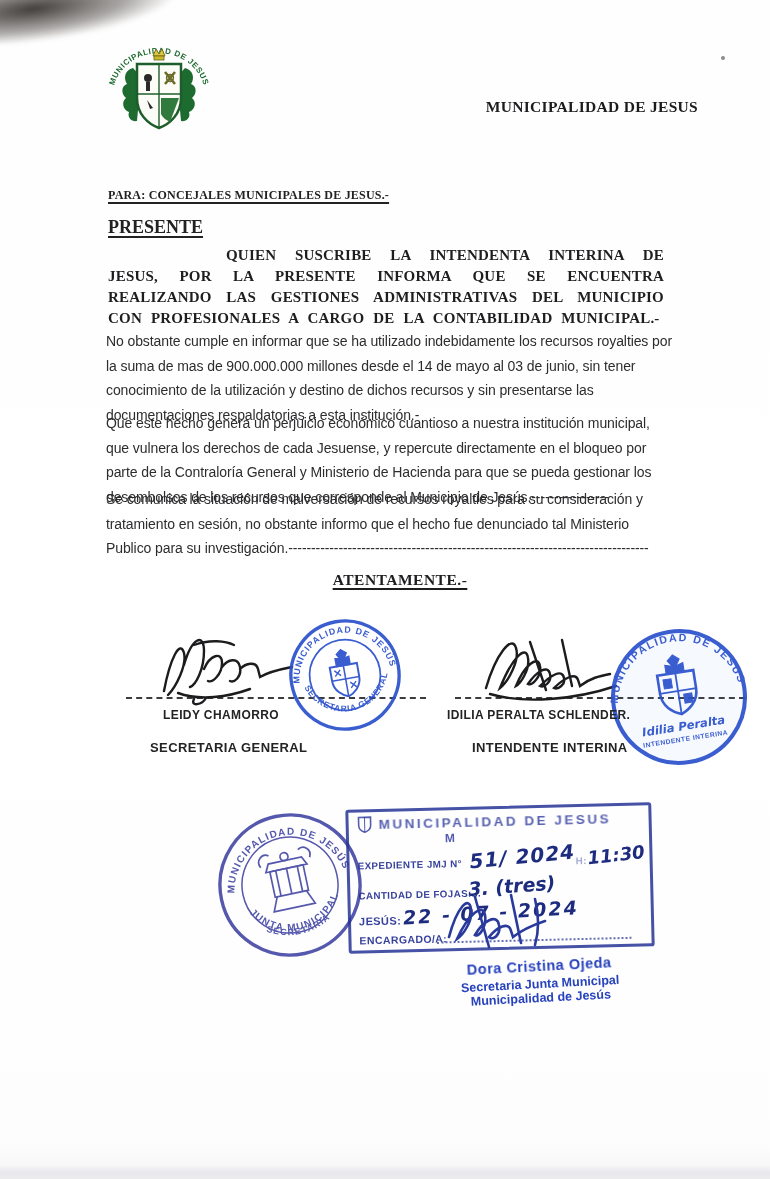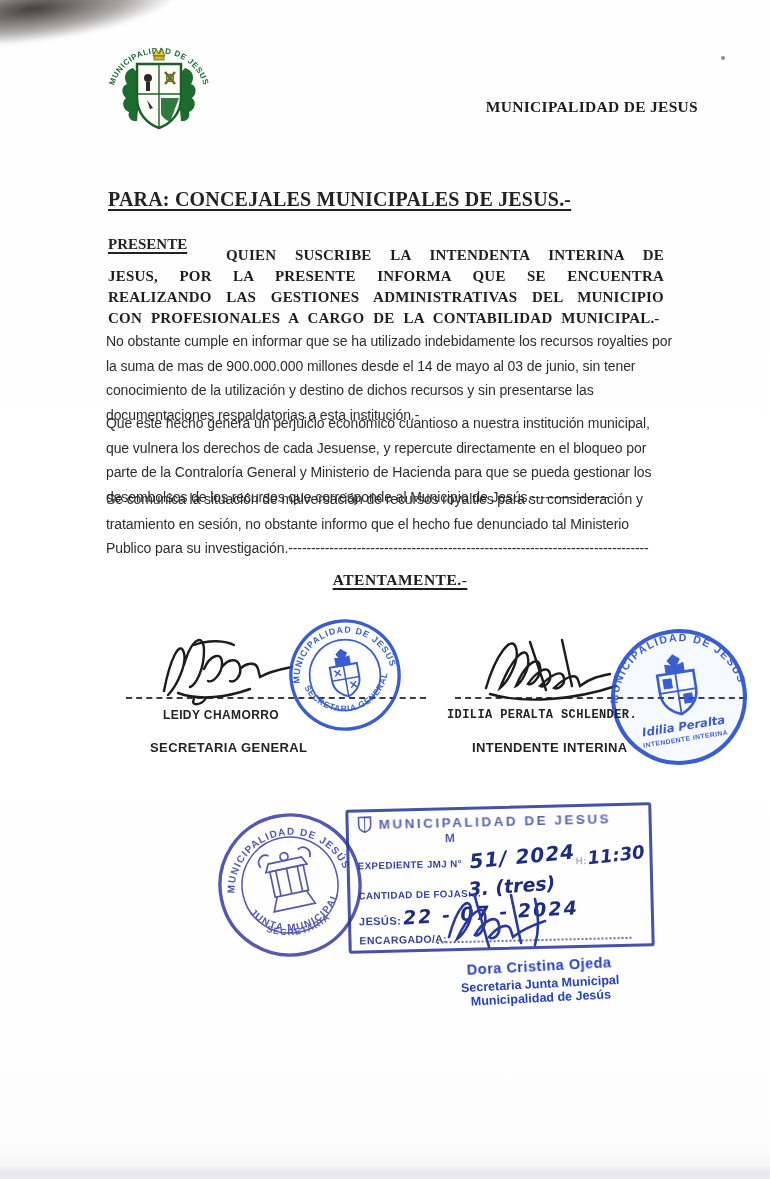--- a/index.html
+++ b/index.html
@@ -13,25 +13,25 @@
   .dot-tr{position:absolute;right:45px;top:56px;width:4px;height:4px;border-radius:50%;background:#5a5a5a;opacity:.7;}
   .bottom-strip{position:absolute;left:0;bottom:0;width:770px;height:14px;
      background:linear-gradient(180deg,rgba(0,0,0,0) 0%,#e8e8ec 55%,#ececef 100%);}
   
   .org-block{position:absolute;top:97px;right:72px;text-align:right;
      font-family:"Liberation Serif",serif;font-weight:bold;color:#1c1c1e;
      font-size:15.5px;line-height:20px;letter-spacing:.3px;}
   .crest{position:absolute;left:103px;top:28px;}
   
   .to-line{position:absolute;left:108px;top:188px;font-family:"Liberation Serif",serif;
-     font-weight:bold;font-size:20px;color:#222;text-decoration:underline;
+     font-weight:bold;font-size:12px;color:#222;text-decoration:underline;
      text-decoration-thickness:2px;text-underline-offset:3px;letter-spacing:.2px;}
   .presente{position:absolute;left:108px;top:217px;font-family:"Liberation Serif",serif;
-     font-weight:bold;font-size:15px;color:#222;text-decoration:underline;
-     text-decoration-thickness:2px;text-underline-offset:3px;margin-top:19px;}
+     font-weight:bold;font-size:18px;color:#222;text-decoration:underline;
+     text-decoration-thickness:2px;text-underline-offset:3px;}
   .p1{position:absolute;left:108px;top:245px;width:556px;font-family:"Liberation Serif",serif;
      font-weight:bold;font-size:15px;line-height:21px;color:#1e1e20;
      text-align:justify;text-indent:118px;word-spacing:5px;letter-spacing:.2px;}
   .pbody{position:absolute;left:106px;width:566px;font-size:14px;line-height:24.5px;
      color:#2d2d2f;letter-spacing:-0.1px;}
   .p2{top:329px;}
   .p3{top:411px;}
   .p4{top:487px;}
   .closing{position:absolute;left:0;top:571px;width:800px;text-align:center;
      font-family:"Liberation Serif",serif;font-weight:bold;font-size:15.5px;color:#1d1d1f;
@@ -176,21 +176,21 @@
       <line x1="52" y1="64" x2="88" y2="64" stroke-width="1.8"></line>
       <rect x="57" y="51" width="8" height="9"></rect>
       <rect x="75" y="68" width="8" height="9"></rect>
     </g>
     <text x="70" y="103" text-anchor="middle" font-size="11.5" font-weight="bold" fill="#2a50cc" font-family="DejaVu Sans, sans-serif" font-style="italic">Idilia Peralta</text>
     <text x="70" y="114" text-anchor="middle" font-size="6.6" font-weight="bold" letter-spacing="0.5" fill="#2a50cc" font-family="Liberation Sans, sans-serif">INTENDENTE INTERINA</text>
   </svg>
 
   <div class="sig-name" style="left:163px;top:708px;">LEIDY CHAMORRO</div>
   <div class="sig-title" style="left:150px;top:740px;">SECRETARIA GENERAL</div>
-  <div class="sig-name" style="left:447px;top:708px;font-family:Liberation Mono, monospace;">IDILIA PERALTA SCHLENDER.</div>
+  <div class="sig-name" style="left:447px;top:708px;">IDILIA PERALTA SCHLENDER.</div>
   <div class="sig-title" style="left:472px;top:740px;">INTENDENTE INTERINA</div>
 
   <svg class="stamp" style="left:215px;top:810px;transform:rotate(-12deg);" width="150" height="150" viewBox="0 0 150 150">
     <defs>
       <path id="jmTop" d="M 18,82 A 57,57 0 0 1 132,82"></path>
       <path id="jmBot1" d="M 26,86 A 52,52 0 0 0 124,86"></path>
       <path id="jmBot2" d="M 16,82 A 62,62 0 0 0 134,82"></path>
     </defs>
     <g stroke="#474ba6" fill="none">
       <circle cx="75" cy="75" r="70" stroke-width="3.4"></circle>

